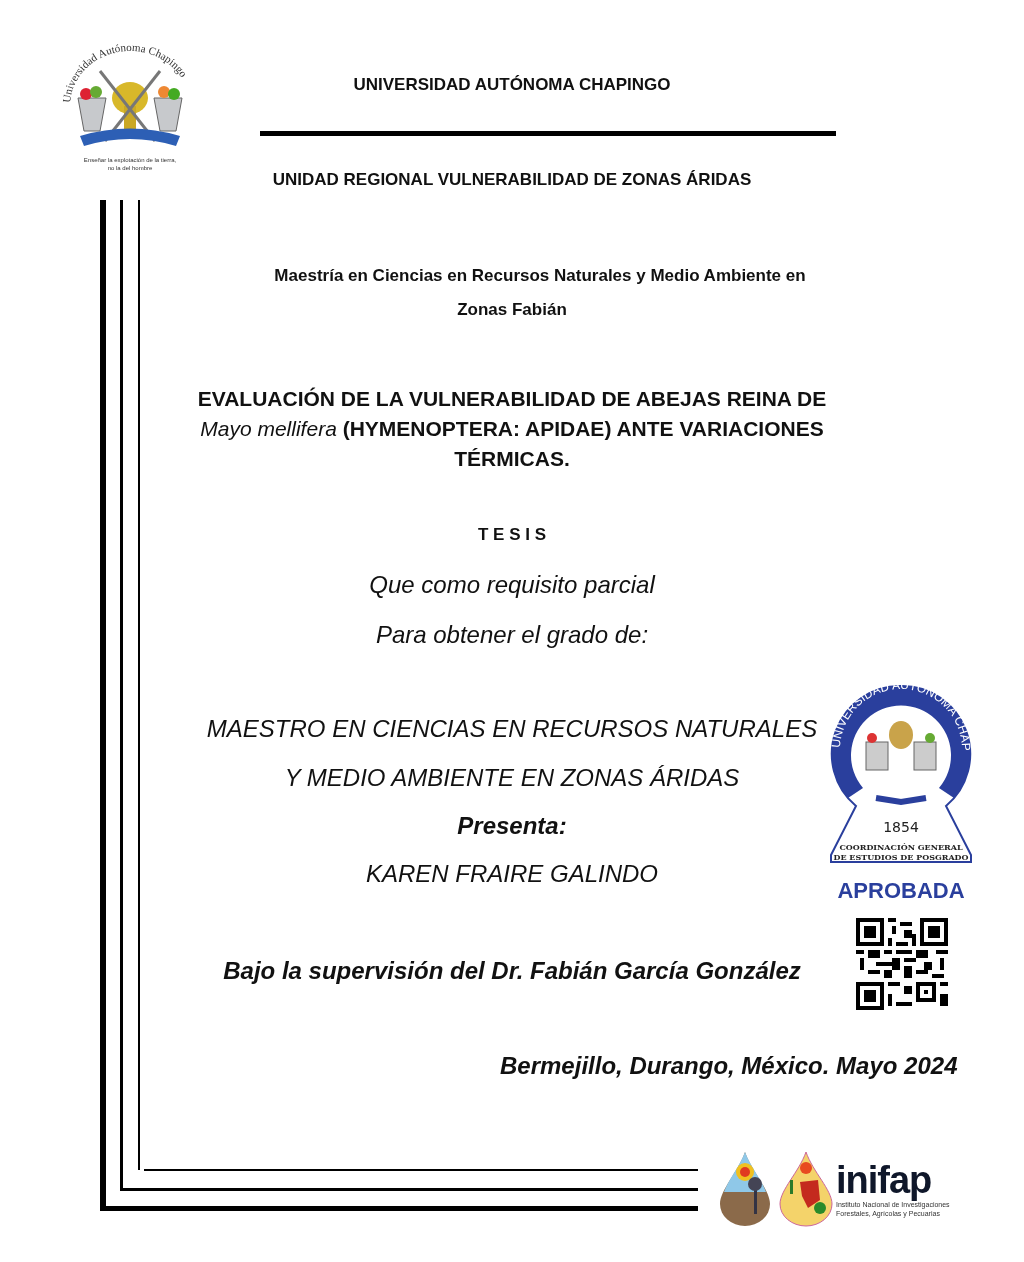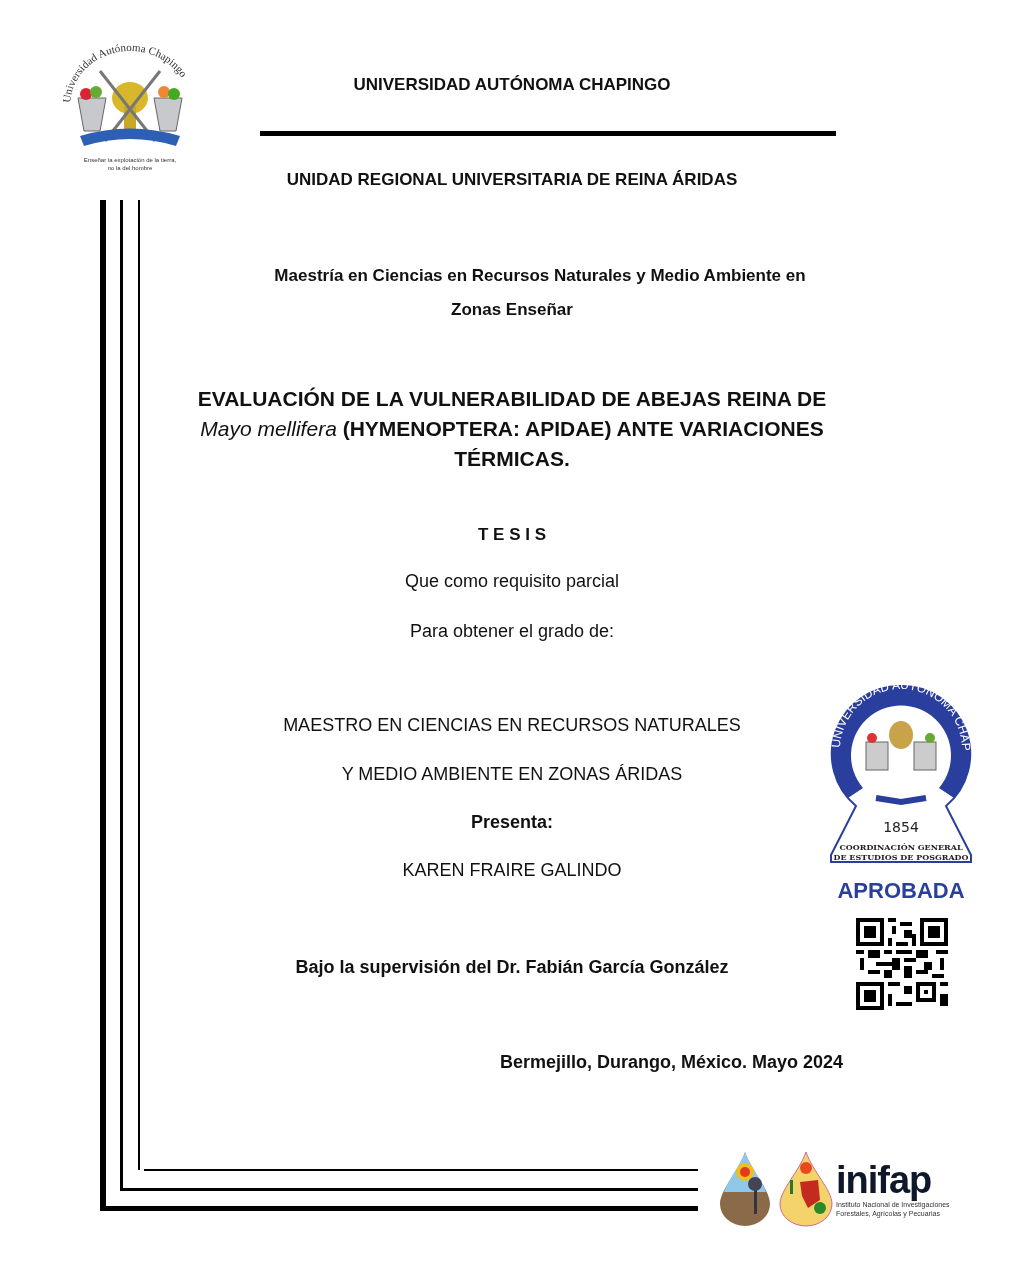--- a/index.html
+++ b/index.html
@@ -3,21 +3,21 @@
 <meta charset="utf-8">
 <style>
   html,body{margin:0;padding:0;background:#fff;}
   body{width:1024px;height:1262px;position:relative;overflow:hidden;font-family:"Liberation Sans",sans-serif;color:#111;}
   .abs{position:absolute;}
   .center{position:absolute;left:0;width:1024px;text-align:center;}
   .b{font-weight:bold;}
   
   .vline{position:absolute;background:#000;}
   .hline{position:absolute;background:#000;}
-  .t18{font-size:18px;}
+  .t18{font-size:24px;font-style:italic;}
   .t17{font-size:17px;}
   .title{font-size:21px;font-weight:bold;line-height:32px;}
 </style>
 </head>
 <body>
 
 <div class="abs" style="left:50px;top:36px;width:160px;height:140px;">
   <svg width="160" height="140" viewBox="0 0 160 140">
     <defs>
         <path id="arc1" d="M20,70 A60,55 0 0 1 140,70"></path>
@@ -38,31 +38,31 @@
       <circle cx="124" cy="58" r="6" fill="#4a2"></circle>
 
     <path d="M30,100 Q80,85 130,100 L126,110 Q80,96 34,110 Z" fill="#2d5fb5"></path>
     <text x="80" y="126" font-size="6" text-anchor="middle" fill="#333">Enseñar la explotación de la tierra,</text>
     <text x="80" y="134" font-size="6" text-anchor="middle" fill="#333">no la del hombre</text>
   </svg>
 </div>
 
 <div class="center t17 b" style="top:75px;">UNIVERSIDAD AUTÓNOMA CHAPINGO</div>
 <div class="hline" style="left:260px;top:131px;width:576px;height:5px;"></div>
-<div class="center t17 b" style="top:170px;">UNIDAD REGIONAL UNIVERSITARIA DE REINA ÁRIDAS</div>
+<div class="center t17 b" style="top:170px;">UNIDAD REGIONAL VULNERABILIDAD DE ZONAS ÁRIDAS</div>
 
 <div class="vline" style="left:100px;top:200px;width:6px;height:1011px;"></div>
 <div class="vline" style="left:120px;top:200px;width:3px;height:990px;"></div>
 <div class="vline" style="left:138px;top:200px;width:2px;height:970px;"></div>
 <div class="hline" style="left:100px;top:1206px;width:598px;height:5px;"></div>
 <div class="hline" style="left:120px;top:1188px;width:578px;height:3px;"></div>
 <div class="hline" style="left:144px;top:1169px;width:554px;height:2px;"></div>
 
 <div class="center t17 b" style="top:266px;left:28px;">Maestría en Ciencias en Recursos Naturales y Medio Ambiente en</div>
-<div class="center t17 b" style="top:300px;">Zonas Enseñar</div>
+<div class="center t17 b" style="top:300px;">Zonas Fabián</div>
 
 <div class="center title" style="top:383px;">EVALUACIÓN DE LA VULNERABILIDAD DE ABEJAS REINA DE</div>
 <div class="center title" style="top:413px;">
   <span style="font-style:italic;font-weight:normal;">Mayo mellifera</span><span> (HYMENOPTERA: APIDAE) ANTE VARIACIONES</span>
 </div>
 <div class="center title" style="top:443px;">TÉRMICAS.</div>
 
 <div class="center t17 b" style="top:525px;">T E S I S</div>
 <div class="center t18" style="top:571px;">Que como requisito parcial</div>
 <div class="center t18" style="top:621px;">Para obtener el grado de:</div>

